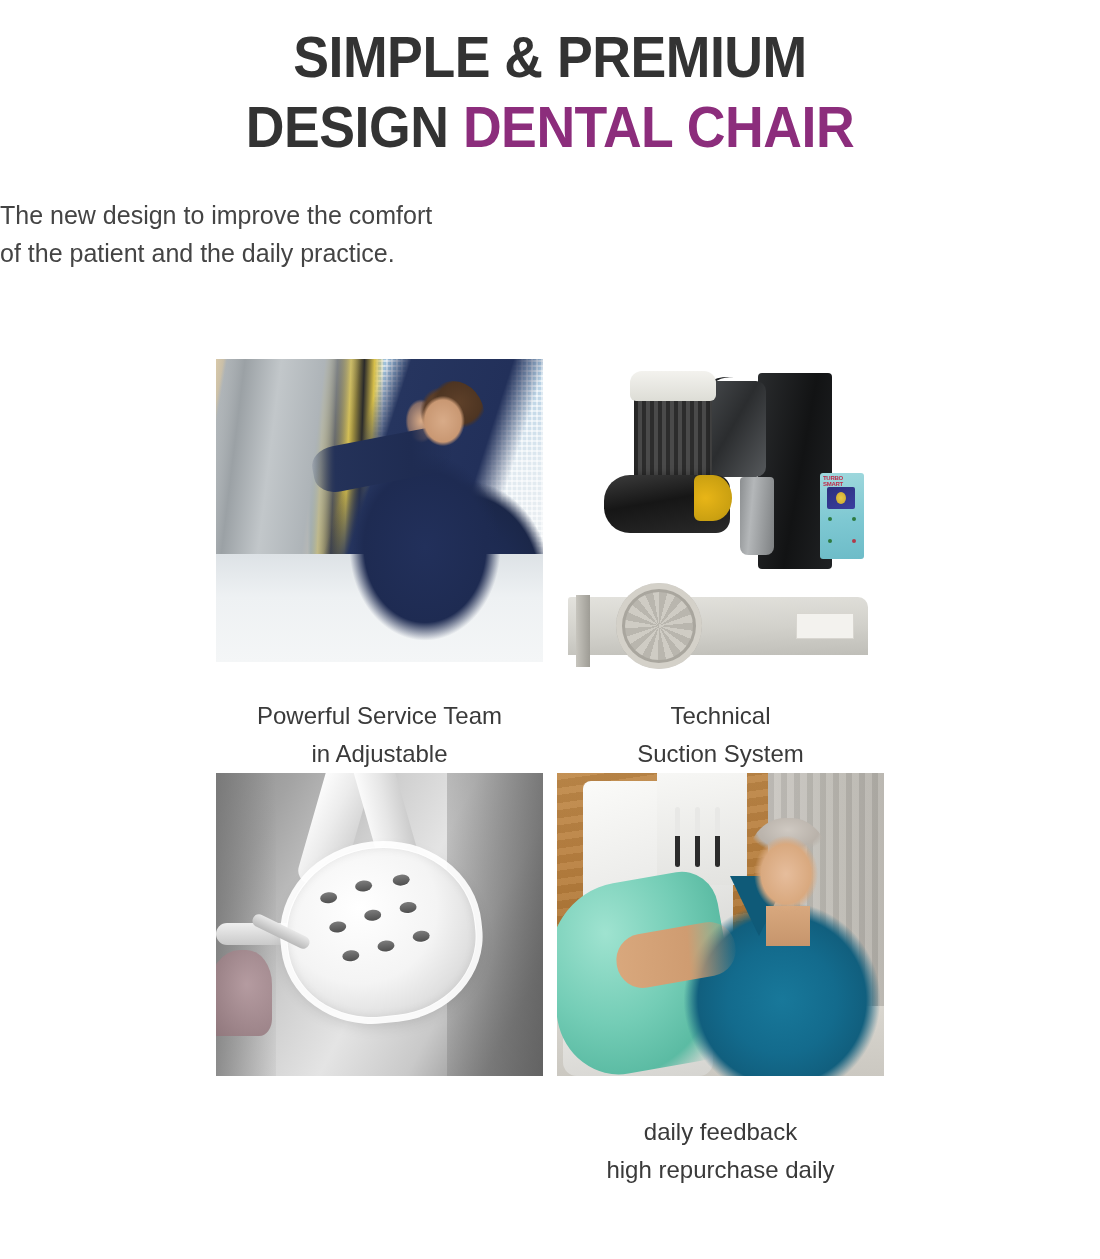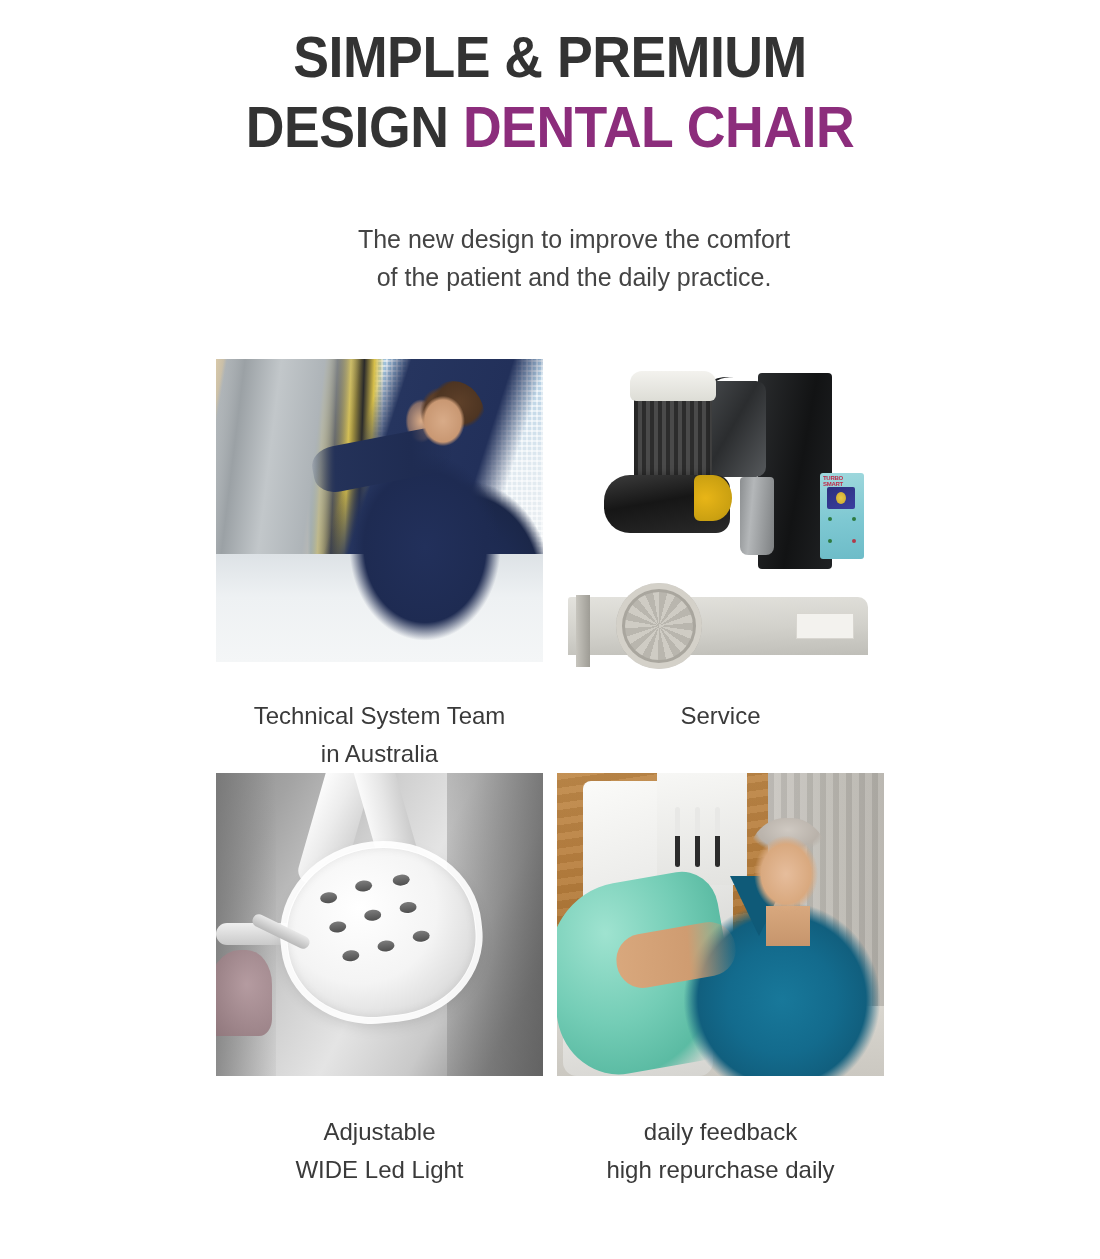--- a/index.html
+++ b/index.html
@@ -32,27 +32,26 @@
     color:#333333;
     font-family:"Liberation Sans", sans-serif;
     transform:scaleX(0.94);
   }
   .headline .accent { color:#8c2d7c; }
   .headline .ln { display:block; white-space:nowrap; }
 
   
   .subtitle {
     position:absolute;
-    top:220px; left:0; right:0;
-    text-align:center;
+    top:196px; left:0; right:0;
+    text-align:left;
     font-size:25px;
     line-height:38px;
     color:#444444;
     font-weight:normal;
-    padding-left:48px;
   }
   .subtitle .ln { display:block; }
 
   
   .grid {
     position:absolute;
     top:359px;
     left:209px;
     width:682px;
   }
@@ -394,22 +393,22 @@
       <div class="cell">
         <div class="thumb-wrap">
           <div class="thumb img-tech">
             <div class="floor"></div>
             <div class="worker"></div>
             <div class="arm"></div>
             <div class="head"></div>
           </div>
         </div>
         <div class="caption">
-          <span class="ln">Technical System Team</span>
-          <span class="ln">in Australia</span>
+          <span class="ln">Powerful Service Team</span>
+          <span class="ln">in Adjustable</span>
         </div>
       </div>
 
       <div class="cell">
         <div class="thumb-wrap">
           <div class="thumb contain img-suction">
             <div class="s-body">
               <div class="s-black-box"></div>
               <div class="s-neck"></div>
               <div class="s-hose"></div>
@@ -429,21 +428,22 @@
                 <span class="led" style="left:32px;top:66px;background:#b03a4a"></span>
               </div>
               <div class="s-base"></div>
               <div class="s-legs"></div>
               <div class="s-wheel"></div>
               <div class="s-label"></div>
             </div>
           </div>
         </div>
         <div class="caption">
-          <span class="ln">Service</span>
+          <span class="ln">Technical</span>
+          <span class="ln">Suction System</span>
         </div>
       </div>
 
     </div>
 
     <div class="row row2">
 
       <div class="cell">
         <div class="thumb-wrap">
           <div class="thumb img-led">
@@ -461,24 +461,20 @@
               <span class="apert" style="left:44px;top:70px"></span>
               <span class="apert" style="left:80px;top:62px"></span>
               <span class="apert" style="left:116px;top:58px"></span>
               <span class="apert" style="left:54px;top:100px"></span>
               <span class="apert" style="left:90px;top:94px"></span>
               <span class="apert" style="left:126px;top:88px"></span>
             </div>
             <div class="led-handle"></div>
           </div>
         </div>
-        <div class="caption">
-          <span class="ln">Adjustable</span>
-          <span class="ln">WIDE Led Light</span>
-        </div>
       </div>
 
       <div class="cell">
         <div class="thumb-wrap">
           <div class="thumb img-dent">
             <div class="dent-wallR"></div>
             <div class="dent-floor"></div>
             <div class="dent-unit"></div>
             <div class="dent-tray">
               <span class="tool" style="left:18px"></span>

